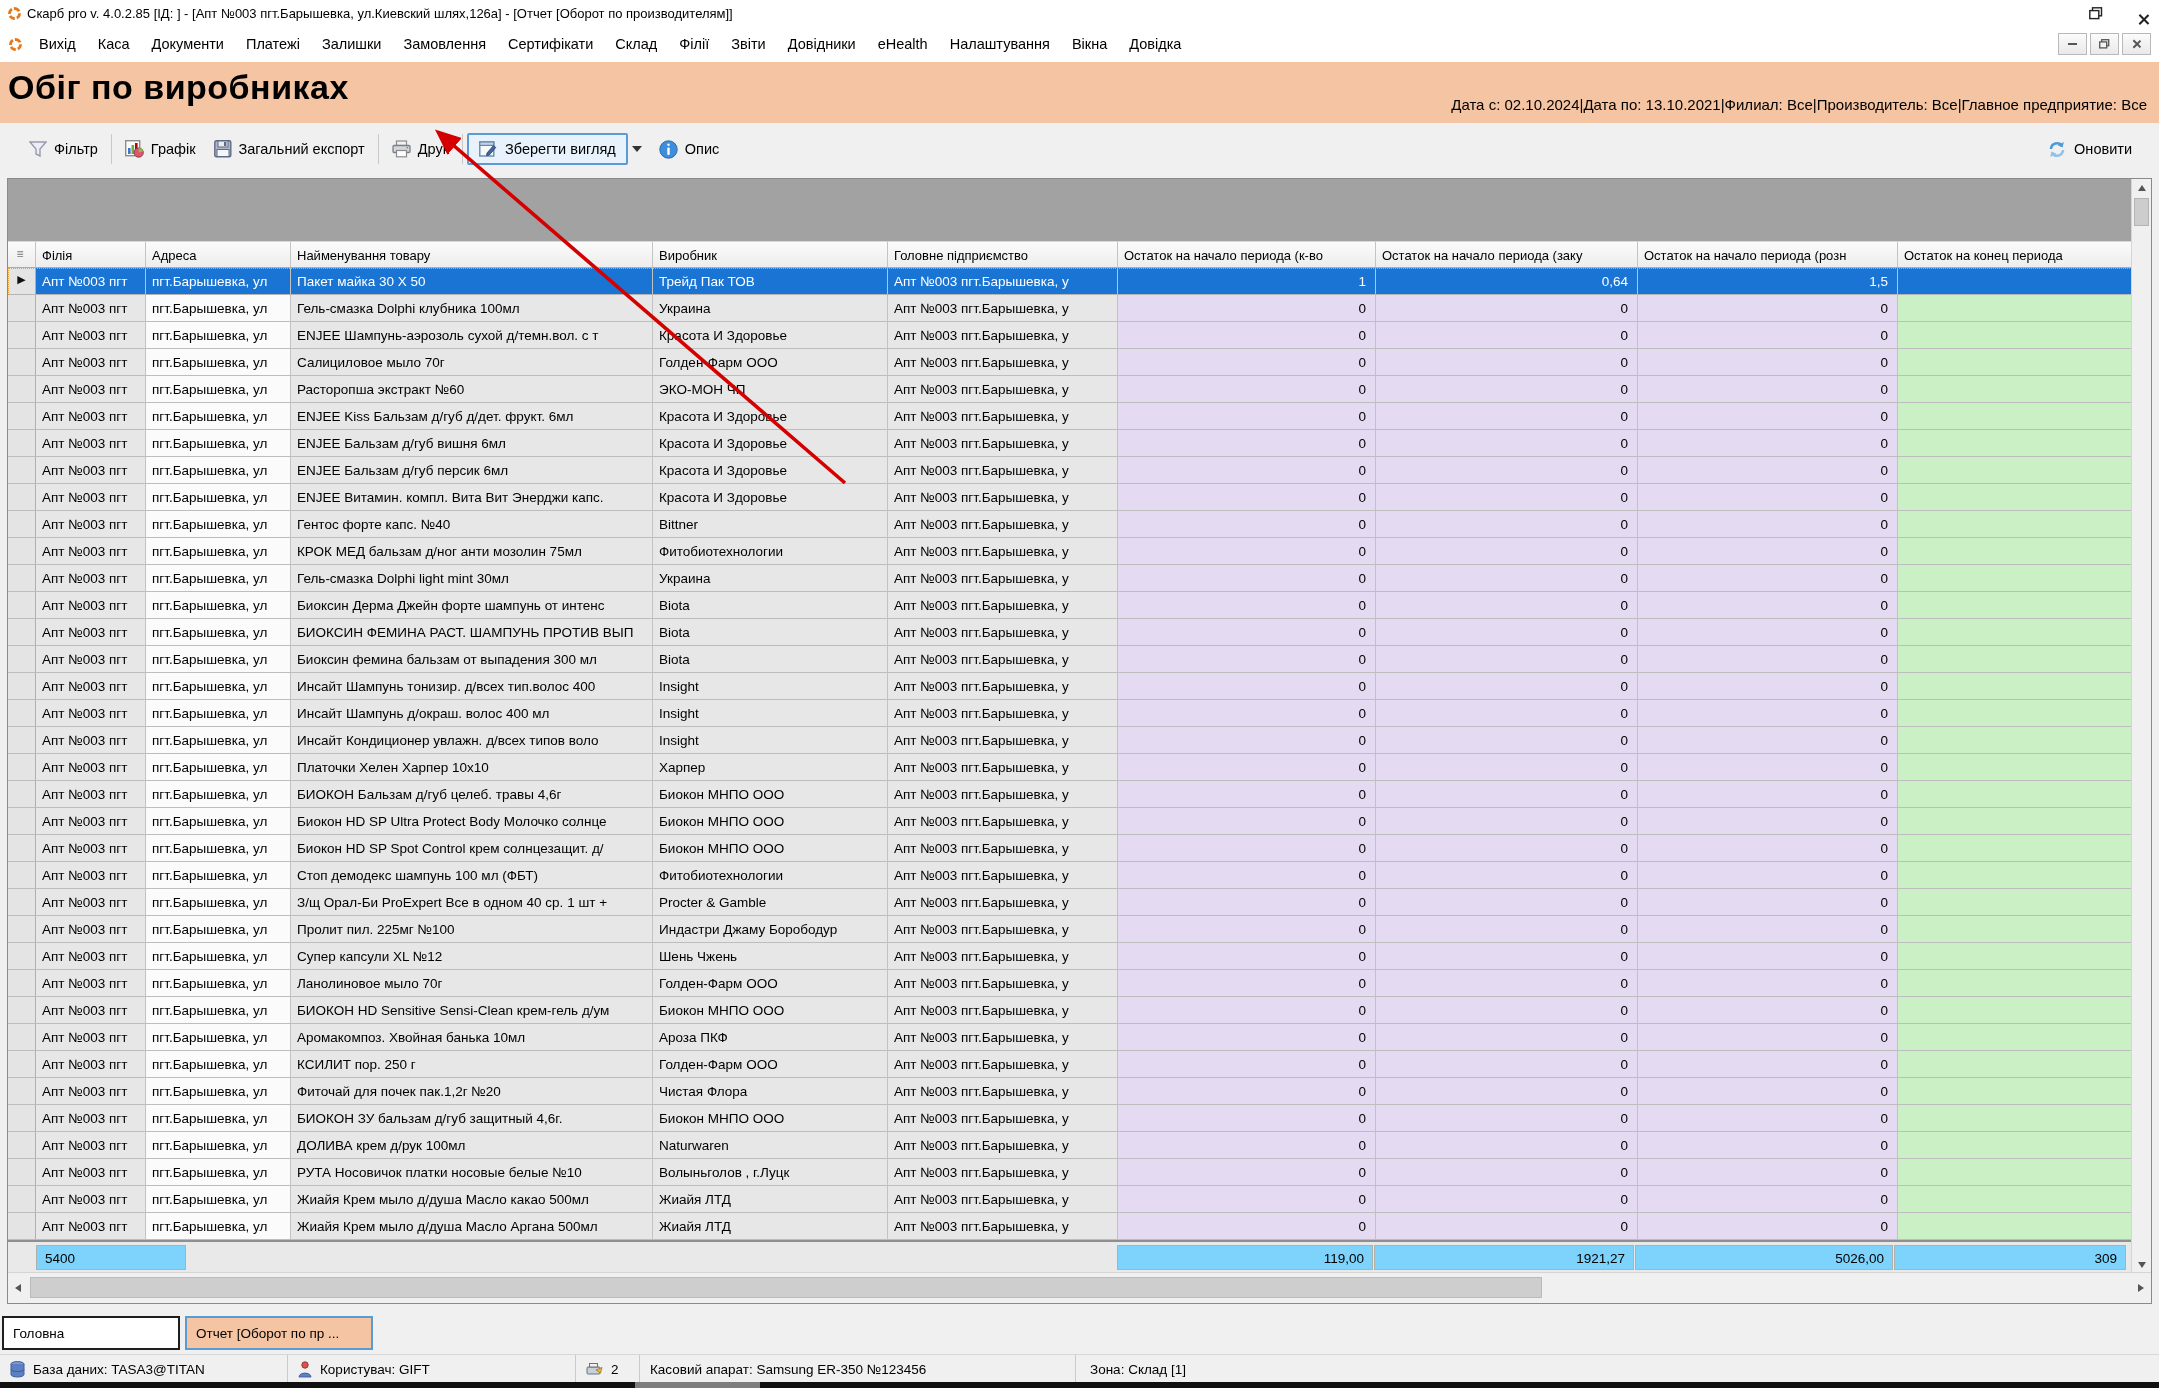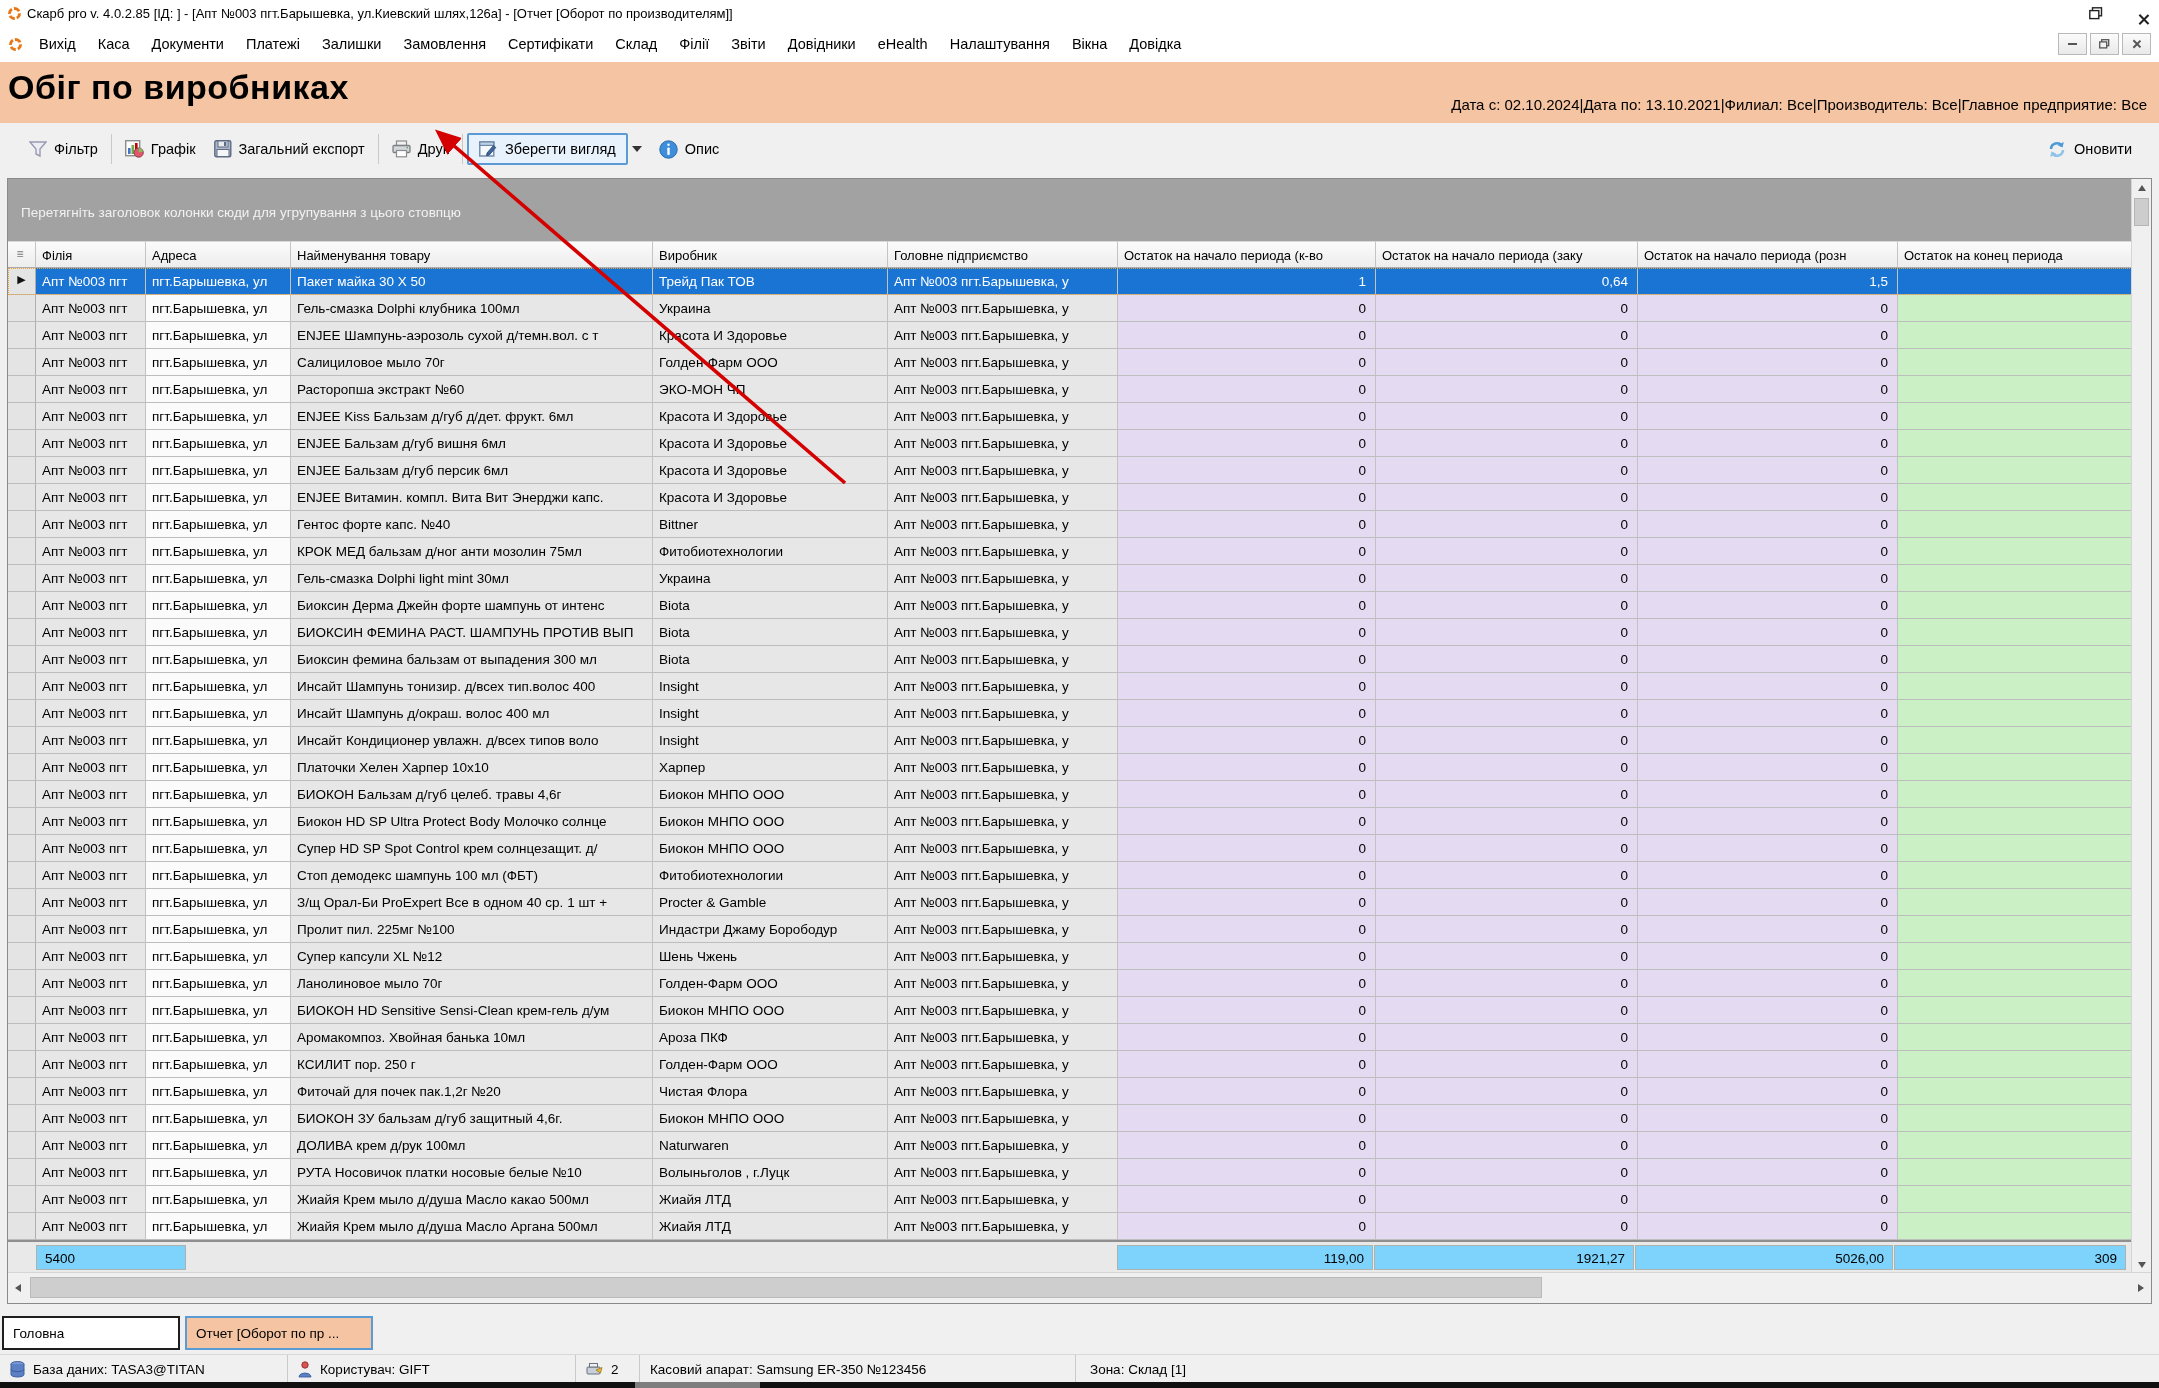--- a/index.html
+++ b/index.html
@@ -214,23 +214,20 @@
           <path d="M16.8 2 L15.6 7.6 L10.6 5.2 Z" fill="#4C9BD8"></path>
           <path d="M16 10 A6 6 0 0 1 5 13" fill="none" stroke="#8FC3E8" stroke-width="2.6"></path>
           <path d="M3.2 17 L4.4 11.4 L9.4 13.8 Z" fill="#8FC3E8"></path>
         </svg></span>
     <span>Оновити</span>
   </span>
 </div>
 
 <div class="grid-outer">
   <div class="grid-frame">
-    <div class="group-panel">
-      <span>Перетягніть заголовок колонки сюди для угрупування з цього стовпцю</span>
-    </div>
     <div class="hdr-row">
         <div class="hcell ind w-ind">≡</div>
         <div class="hcell w-filia">Філія</div>
         <div class="hcell w-addr">Адреса</div>
         <div class="hcell w-prod">Найменування товару</div>
         <div class="hcell w-maker">Виробник</div>
         <div class="hcell w-main">Головне підприємство</div>
         <div class="hcell w-n1">Остаток на начало периода (к-во</div>
         <div class="hcell w-n2">Остаток на начало периода (заку</div>
         <div class="hcell w-n3">Остаток на начало периода (розн</div>
@@ -486,21 +483,21 @@
           <div class="cell w-main">Апт №003 пгт.Барышевка, у</div>
           <div class="cell num w-n1">0</div>
           <div class="cell num w-n2">0</div>
           <div class="cell num w-n3">0</div>
           <div class="cell num grn w-n4"></div>
         </div>
         <div class="row">
           <div class="cell ind w-ind"></div>
           <div class="cell w-filia">Апт №003 пгт</div>
           <div class="cell addr w-addr">пгт.Барышевка, ул</div>
-          <div class="cell w-prod">Супер HD SP Spot Control крем солнцезащит. д/</div>
+          <div class="cell w-prod">Биокон HD SP Spot Control крем солнцезащит. д/</div>
           <div class="cell w-maker">Биокон МНПО ООО</div>
           <div class="cell w-main">Апт №003 пгт.Барышевка, у</div>
           <div class="cell num w-n1">0</div>
           <div class="cell num w-n2">0</div>
           <div class="cell num w-n3">0</div>
           <div class="cell num grn w-n4"></div>
         </div>
         <div class="row">
           <div class="cell ind w-ind"></div>
           <div class="cell w-filia">Апт №003 пгт</div>

